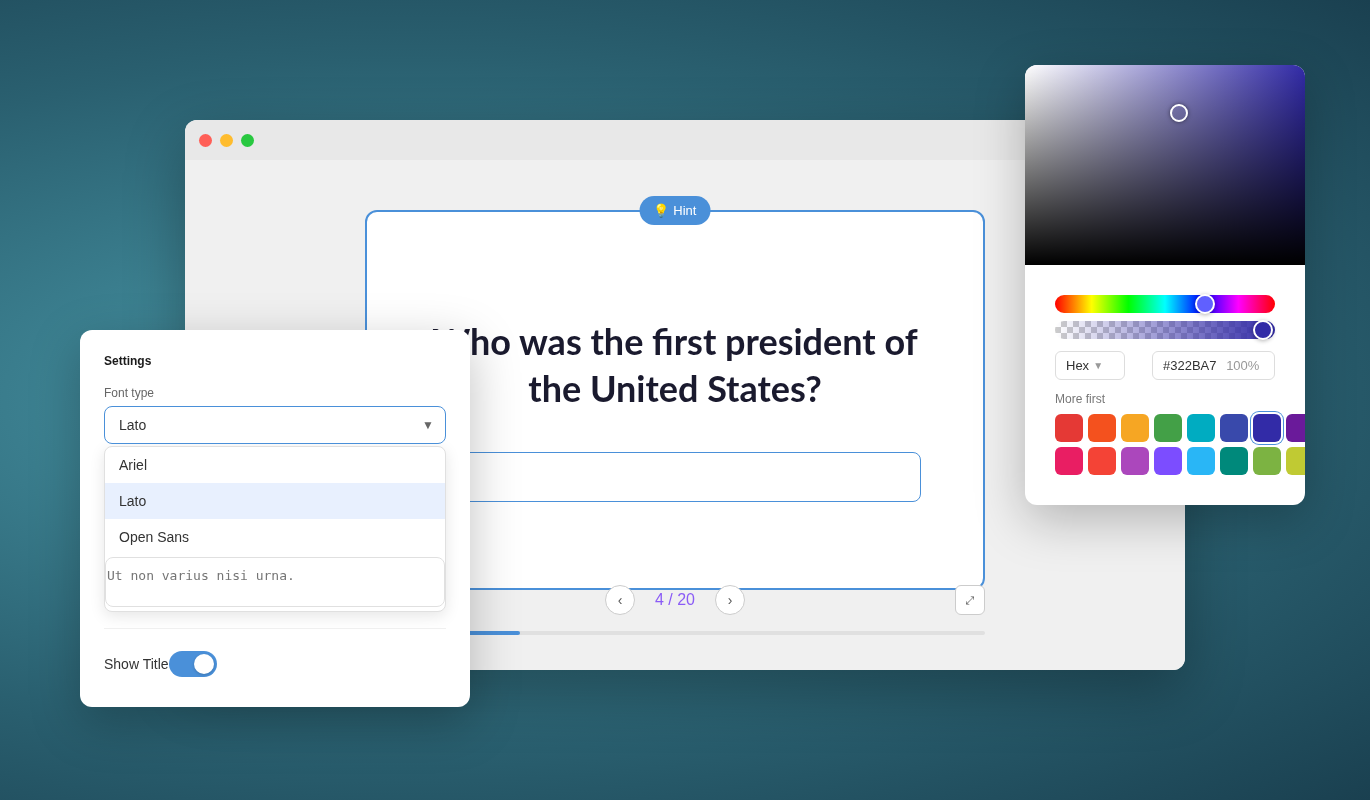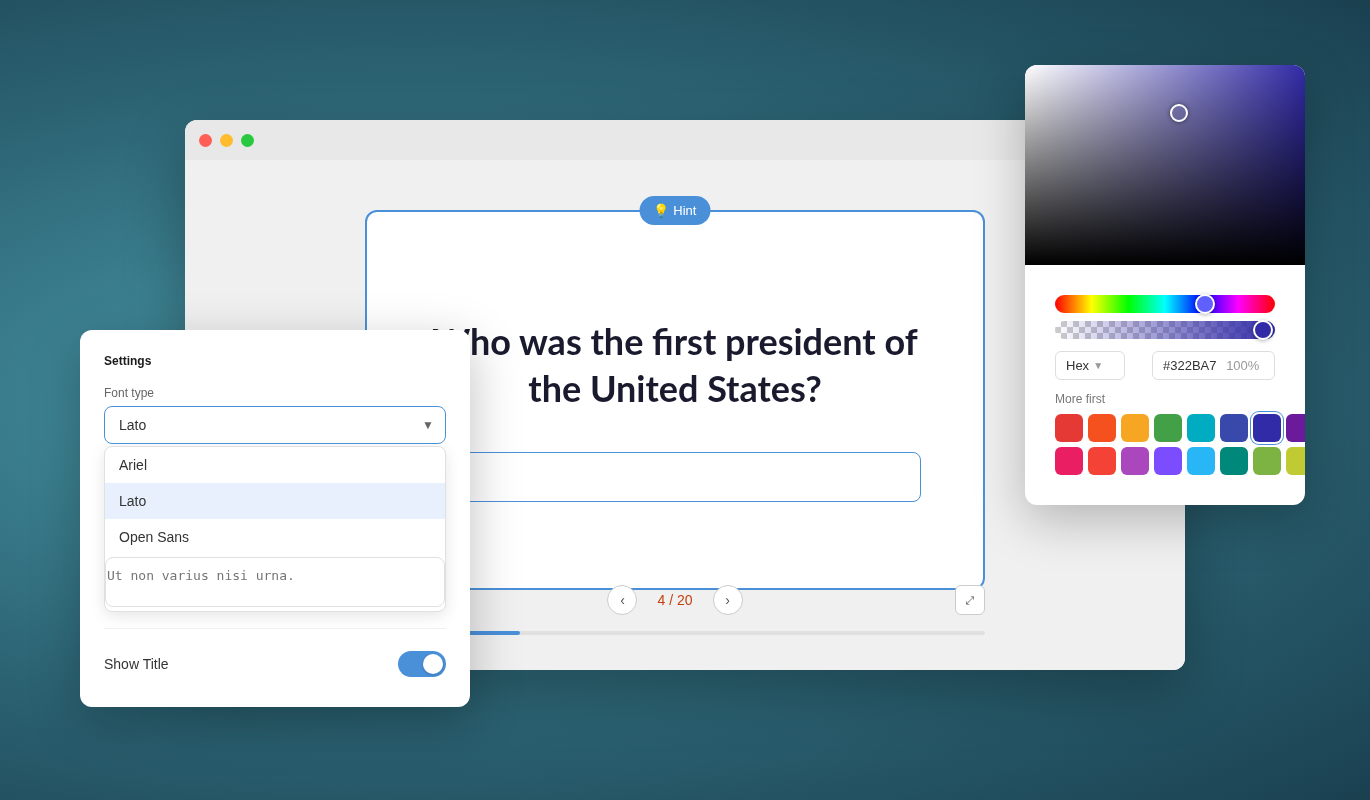--- a/index.html
+++ b/index.html
@@ -119,22 +119,22 @@
       border-radius: 50%;
       background: white;
       display: flex;
       align-items: center;
       justify-content: center;
       color: #555;
       font-size: 14px;
       cursor: pointer;
     }
     .nav-counter {
-      font-size: 14px;
-      color: #c2410c;
+      font-size: 16px;
+      color: #8b5cf6;
     }
     .fullscreen-btn {
       width: 30px;
       height: 30px;
       border: 1.5px solid #ccc;
       border-radius: 6px;
       background: white;
       display: flex;
       align-items: center;
       justify-content: center;
@@ -242,21 +242,20 @@
     .divider {
       height: 1px;
       background: #f0f0f0;
       margin: 16px 0;
     }
 
     
     .toggle-row {
       display: flex;
       align-items: center;
-      justify-content: space-between;
       padding: 6px 0;
     }
     .toggle-label {
       font-size: 14px;
       color: #333;
     }
     .toggle {
       width: 48px;
       height: 26px;
       background: #4a90d9;

